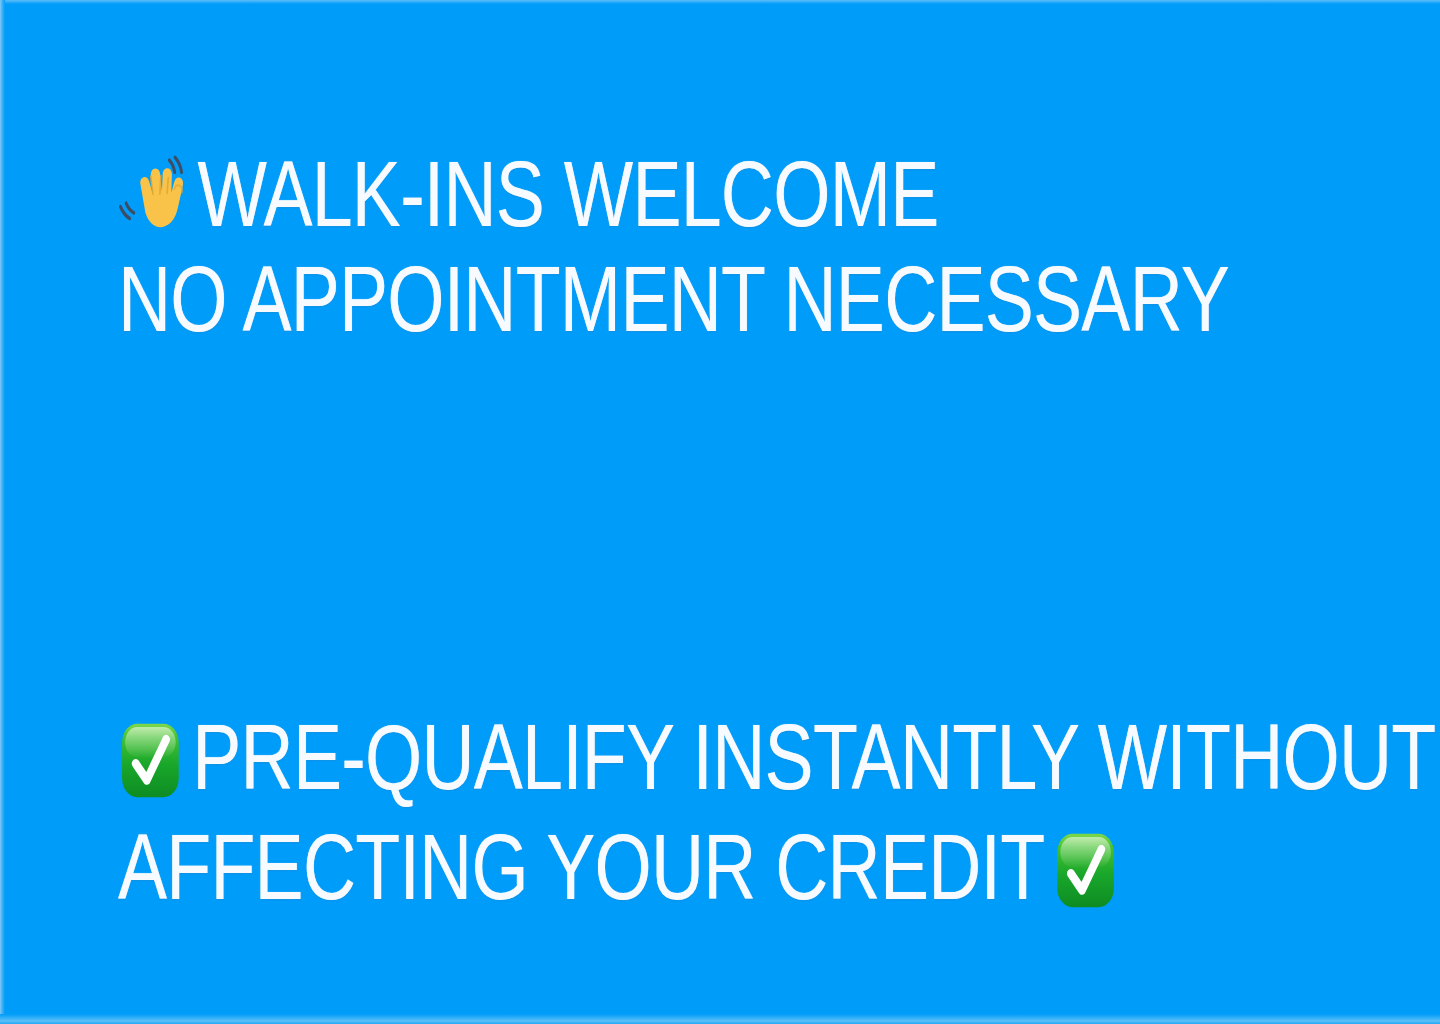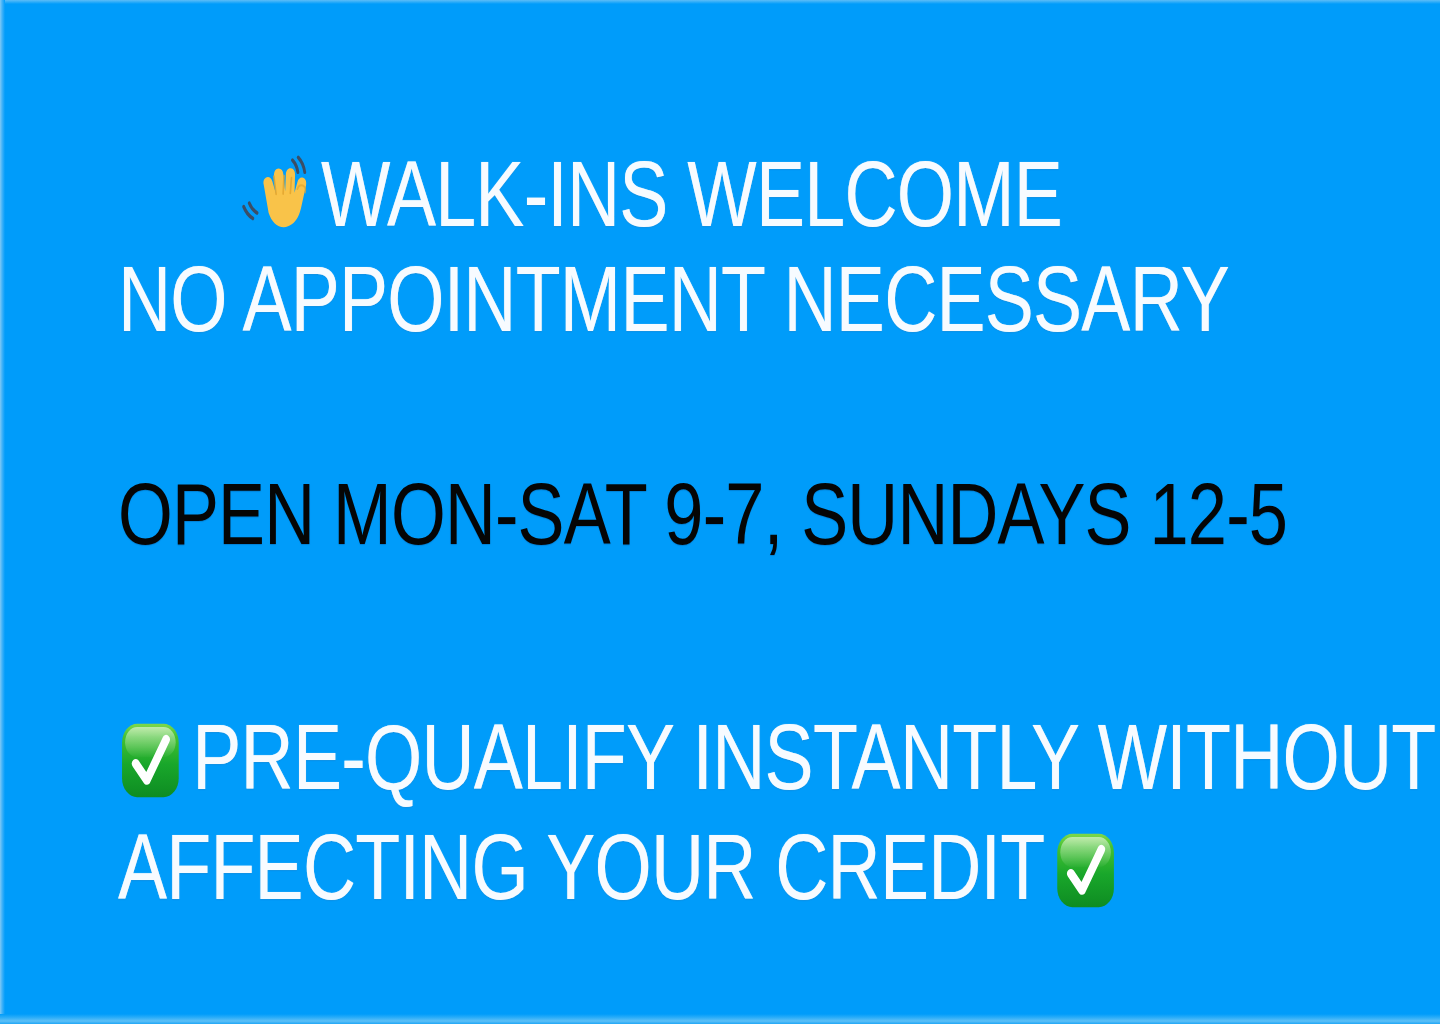--- a/index.html
+++ b/index.html
@@ -41,21 +41,21 @@
     left: 0; right: 0; bottom: 0;
     height: 10px;
     background: linear-gradient(to bottom, #009cfa 0%, #2badf8 35%, #5ec0f7 70%, #22a7f6 100%);
   }
 
   
   .block {
     position: absolute;
     left: 0;
     width: 1180px;
-    text-align: right;
+    text-align: left;
   }
 
   .line {
     display: block;
     white-space: nowrap;
     font-family: "Liberation Sans", sans-serif;
     font-weight: 400;
     letter-spacing: -1px;
     line-height: 1.0;
     
@@ -141,25 +141,20 @@
           </g>
         </svg>
       </span><span>WALK-INS WELCOME</span>
     </span>
 
     <span class="line line-white">
       <span>NO APPOINTMENT NECESSARY</span>
     </span>
   </div>
 
-  <div class="block" id="block-hours">
-    <span class="line line-black">
-      <span>OPEN MON-SAT 9-7, SUNDAYS 12-5</span>
-    </span>
-  </div>
 
   <div class="block" id="block-prequalify">
 
     <span class="line line-white">
       <span class="emoji emoji-check emoji-check-lead">
         <svg viewBox="0 0 64 64" xmlns="http://www.w3.org/2000/svg">
           <defs>
             <linearGradient id="gcheck1" x1="0" y1="0" x2="0" y2="1">
               <stop offset="0%" stop-color="#7ED94A"></stop>
               <stop offset="18%" stop-color="#45C132"></stop>

